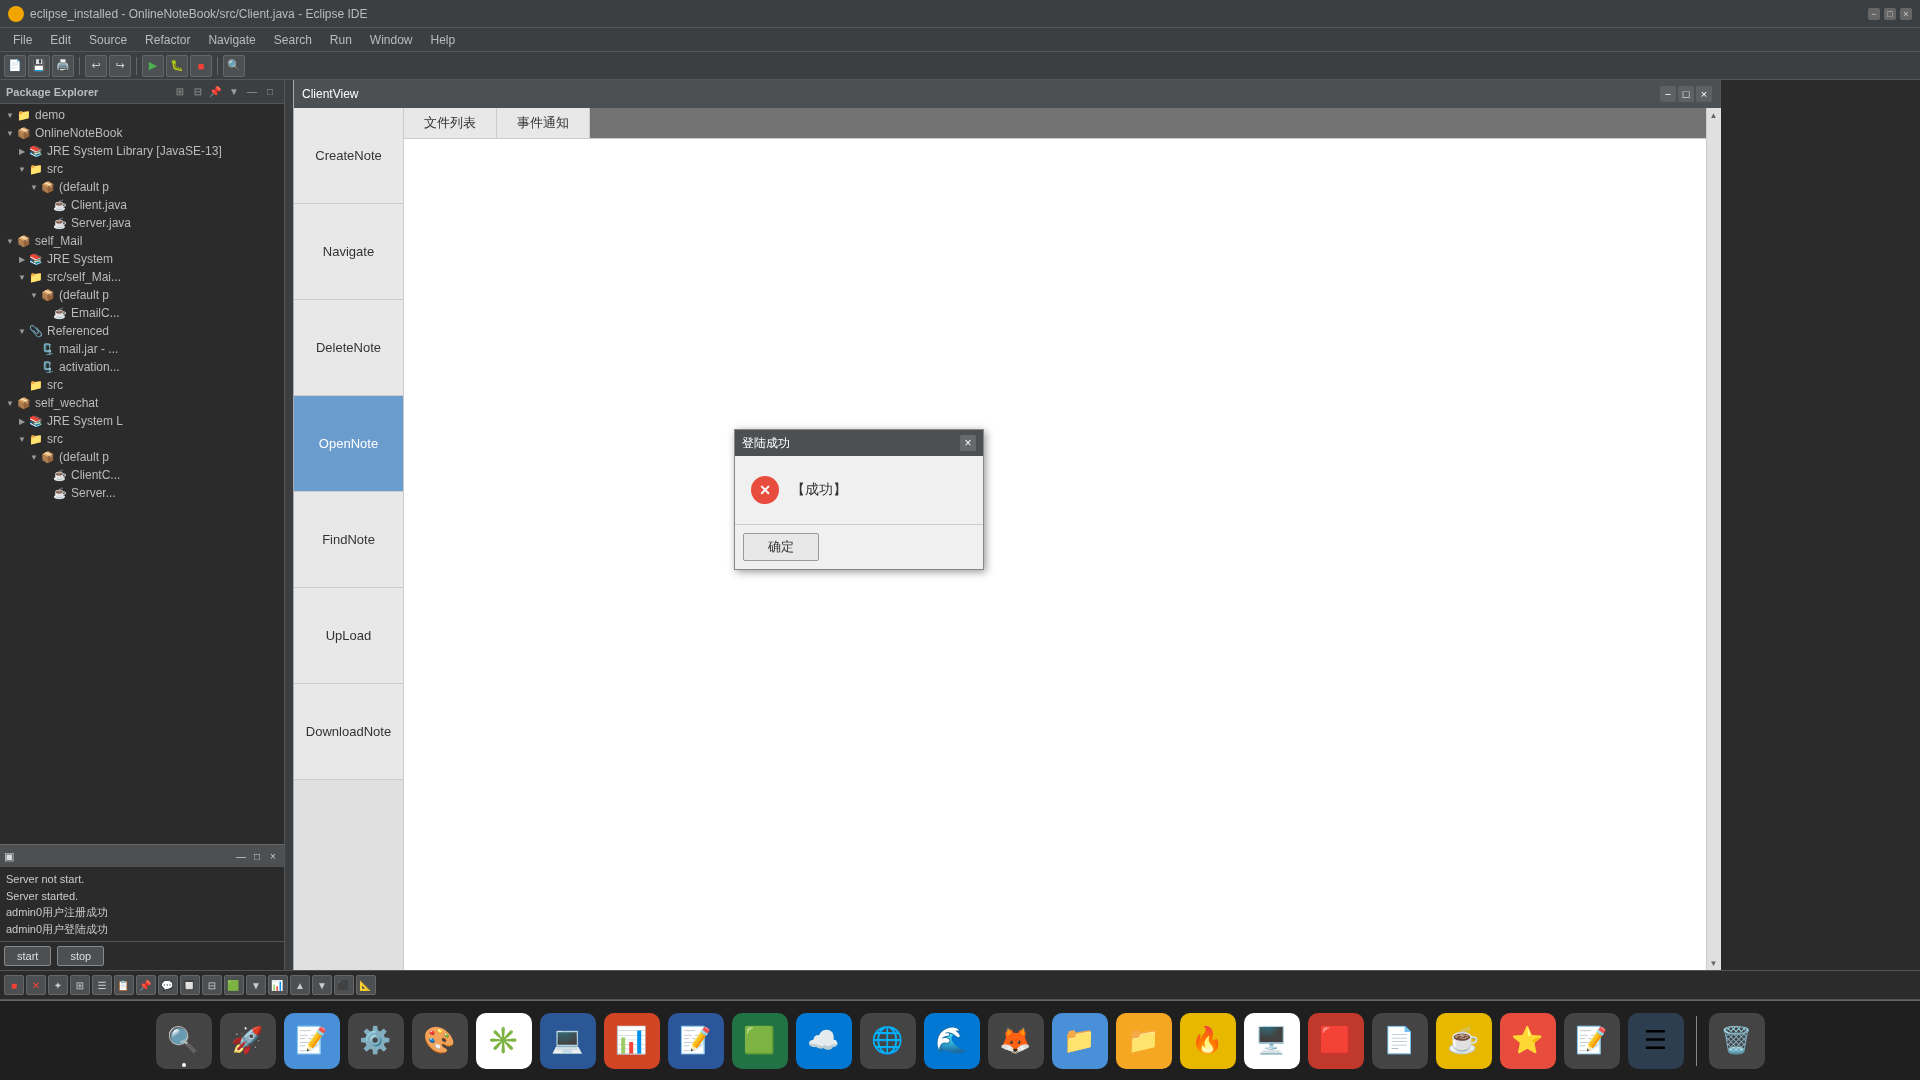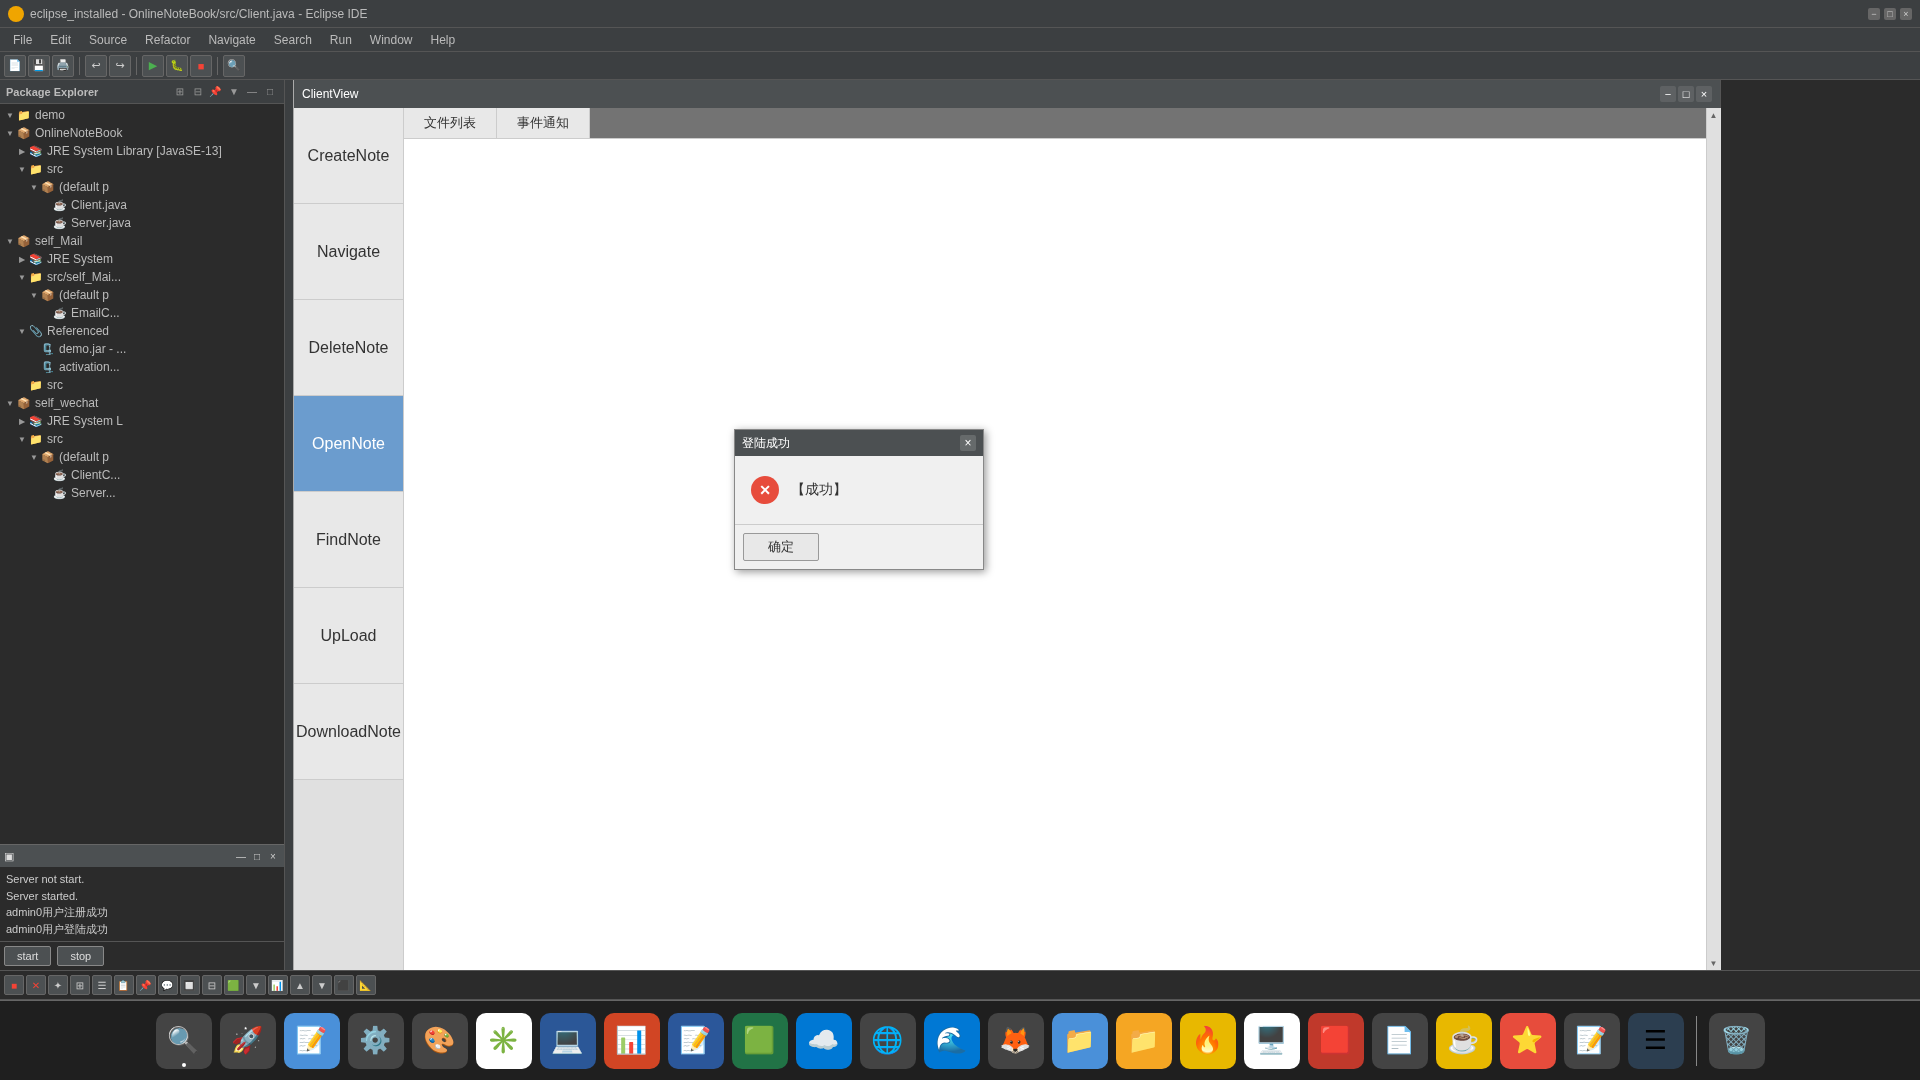--- a/index.html
+++ b/index.html
@@ -259,21 +259,21 @@
       padding: 0;
     }
     .cv-btn {
       height: 96px;
       display: flex;
       align-items: center;
       justify-content: center;
       border-bottom: 1px solid #ccc;
       background: #e8e8e8;
       cursor: pointer;
-      font-size: 16px;
+      font-size: 13px;
       color: #333;
       font-weight: normal;
     }
     .cv-btn.active { background: #6b9cce; color: white; }
     .cv-right {
       flex: 1;
       display: flex;
       flex-direction: column;
     }
     .cv-tabs {
@@ -586,21 +586,21 @@
         <span class="indent" style="width:16px"></span>
         <span class="arrow">▼</span>
         <span class="icon">📎</span>
         <span class="label">Referenced</span>
       </div>
 
       <div class="tree-item">
         <span class="indent" style="width:28px"></span>
         <span class="arrow" style="visibility:hidden">▶</span>
         <span class="icon">🗜️</span>
-        <span class="label">demo.jar - ...</span>
+        <span class="label">mail.jar - ...</span>
       </div>
 
       <div class="tree-item">
         <span class="indent" style="width:28px"></span>
         <span class="arrow" style="visibility:hidden">▶</span>
         <span class="icon">🗜️</span>
         <span class="label">activation...</span>
       </div>
 
       <div class="tree-item">

